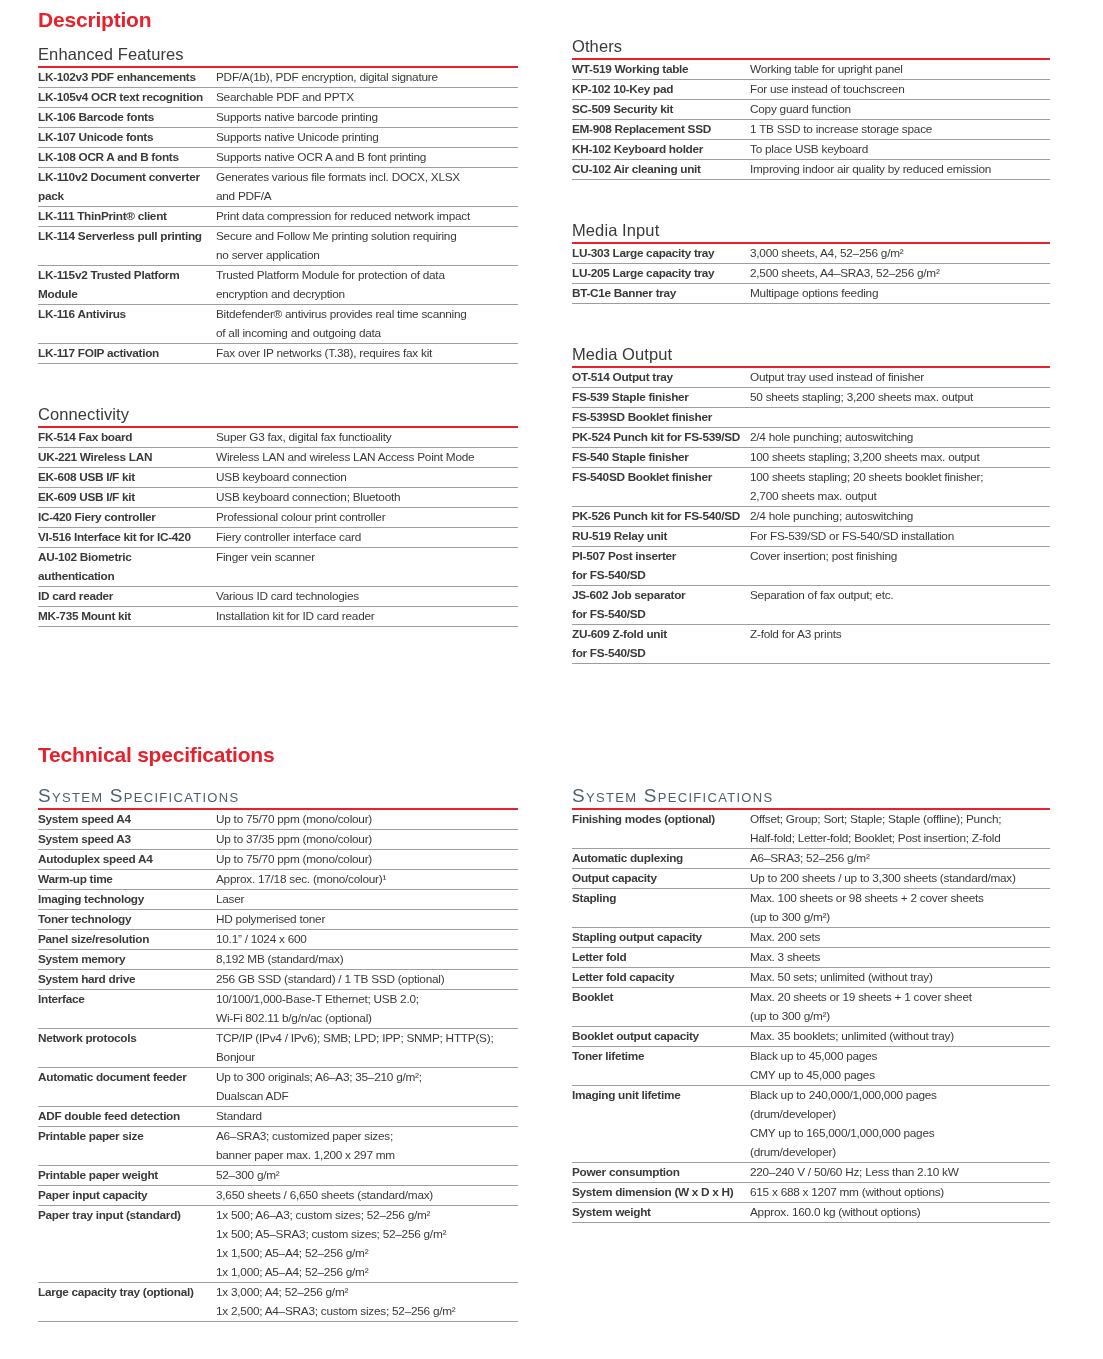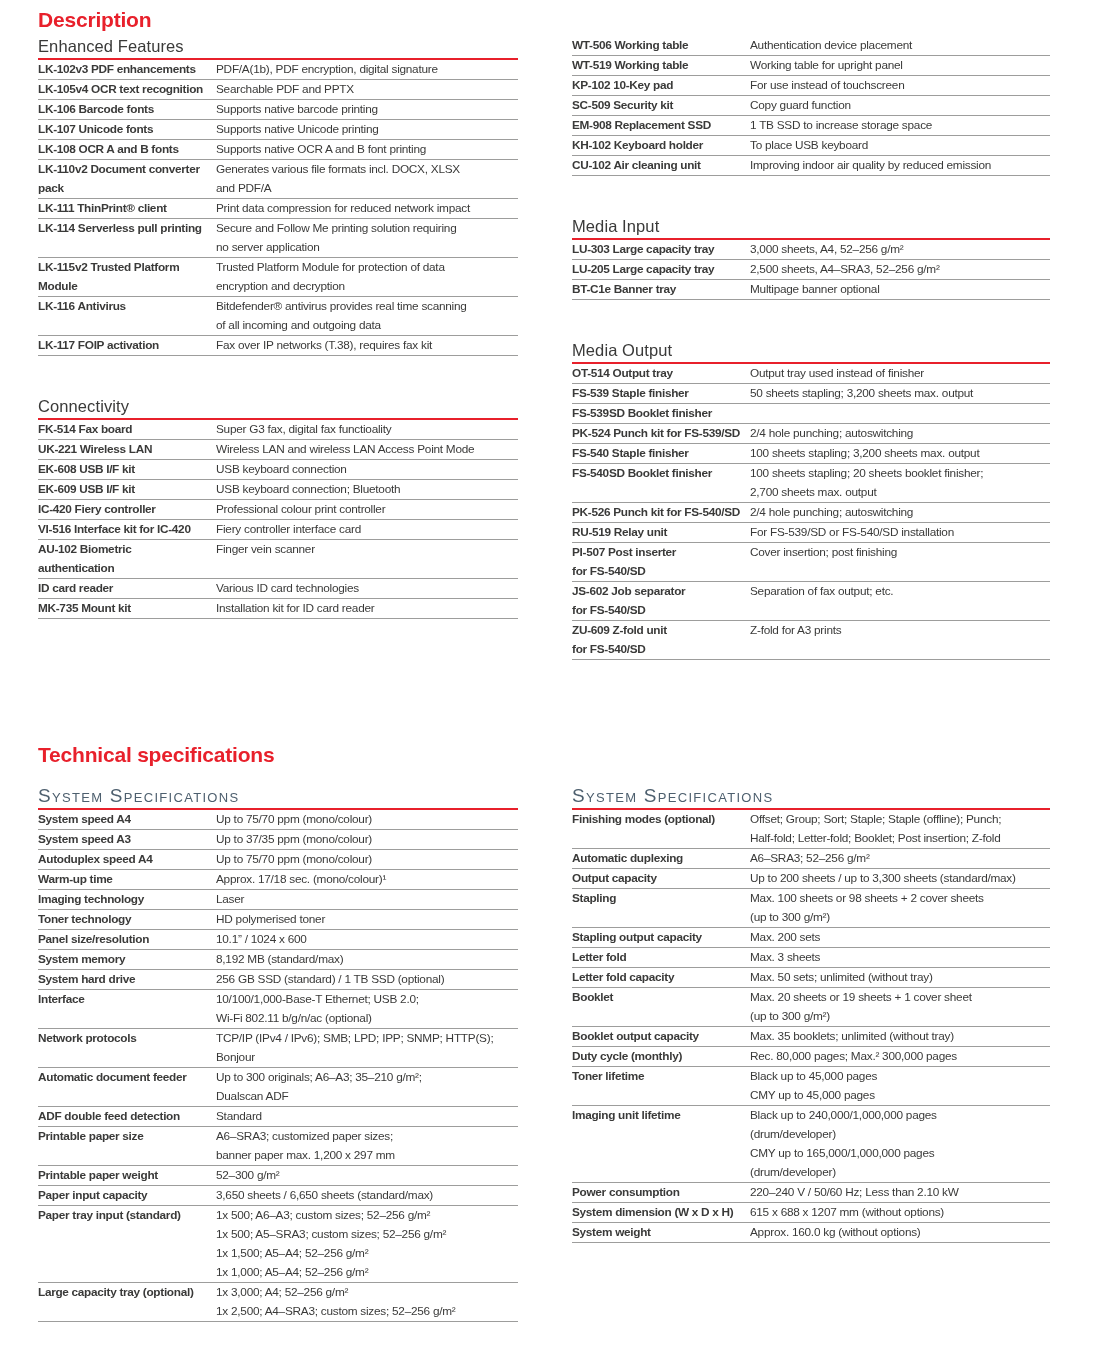--- a/index.html
+++ b/index.html
@@ -24,21 +24,21 @@
     margin: 0;
     font-size: 21px;
     line-height: 24px;
     font-weight: 700;
     color: var(--accent-red);
     letter-spacing: -0.2px;
   }
   #description-heading { top: 8px; }
   #technical-heading  { top: 743px; }
   .col { position: absolute; }
-  #col-top-left     { left: 38px;  top: 36px;  width: 480px; }
+  #col-top-left     { left: 38px;  top: 44px;  width: 480px; }
   #col-top-right    { left: 572px; top: 36px;  width: 478px; }
   #col-bottom-left  { left: 38px;  top: 786px; width: 480px; }
   #col-bottom-right { left: 572px; top: 786px; width: 478px; }
 
   .section + .section { margin-top: 40px; }
   .section-title {
     margin: 0;
     font-size: 16.5px;
     line-height: 20px;
     font-weight: 400;
@@ -258,29 +258,22 @@
             <div class="value">
               <div class="cell-line">Installation kit for ID card reader</div>
             </div>
           </div>
         </div>
       </section>
     </div>
 
   <div class="col" id="col-top-right">
       <section class="section plain">
+        <h3 class="section-title">Others</h3>
         <div class="spec-table">
-          <div class="row">
-            <div class="label">
-              <div class="cell-line">WT-506 Working table</div>
-            </div>
-            <div class="value">
-              <div class="cell-line">Authentication device placement</div>
-            </div>
-          </div>
           <div class="row">
             <div class="label">
               <div class="cell-line">WT-519 Working table</div>
             </div>
             <div class="value">
               <div class="cell-line">Working table for upright panel</div>
             </div>
           </div>
           <div class="row">
             <div class="label">
@@ -341,21 +334,21 @@
             </div>
             <div class="value">
               <div class="cell-line">2,500 sheets, A4–SRA3, 52–256 g/m²</div>
             </div>
           </div>
           <div class="row">
             <div class="label">
               <div class="cell-line">BT-C1e Banner tray</div>
             </div>
             <div class="value">
-              <div class="cell-line">Multipage banner optional</div>
+              <div class="cell-line">Multipage options feeding</div>
             </div>
           </div>
         </div>
       </section>
       <section class="section plain">
         <h3 class="section-title">Media Output</h3>
         <div class="spec-table">
           <div class="row">
             <div class="label">
               <div class="cell-line">OT-514 Output tray</div>
@@ -685,28 +678,20 @@
           <div class="row">
             <div class="label">
               <div class="cell-line">Booklet output capacity</div>
             </div>
             <div class="value">
               <div class="cell-line">Max. 35 booklets; unlimited (without tray)</div>
             </div>
           </div>
           <div class="row">
             <div class="label">
-              <div class="cell-line">Duty cycle (monthly)</div>
-            </div>
-            <div class="value">
-              <div class="cell-line">Rec. 80,000 pages; Max.² 300,000 pages</div>
-            </div>
-          </div>
-          <div class="row">
-            <div class="label">
               <div class="cell-line">Toner lifetime</div>
             </div>
             <div class="value">
               <div class="cell-line">Black up to 45,000 pages</div>
               <div class="cell-line">CMY up to 45,000 pages</div>
             </div>
           </div>
           <div class="row">
             <div class="label">
               <div class="cell-line">Imaging unit lifetime</div>

